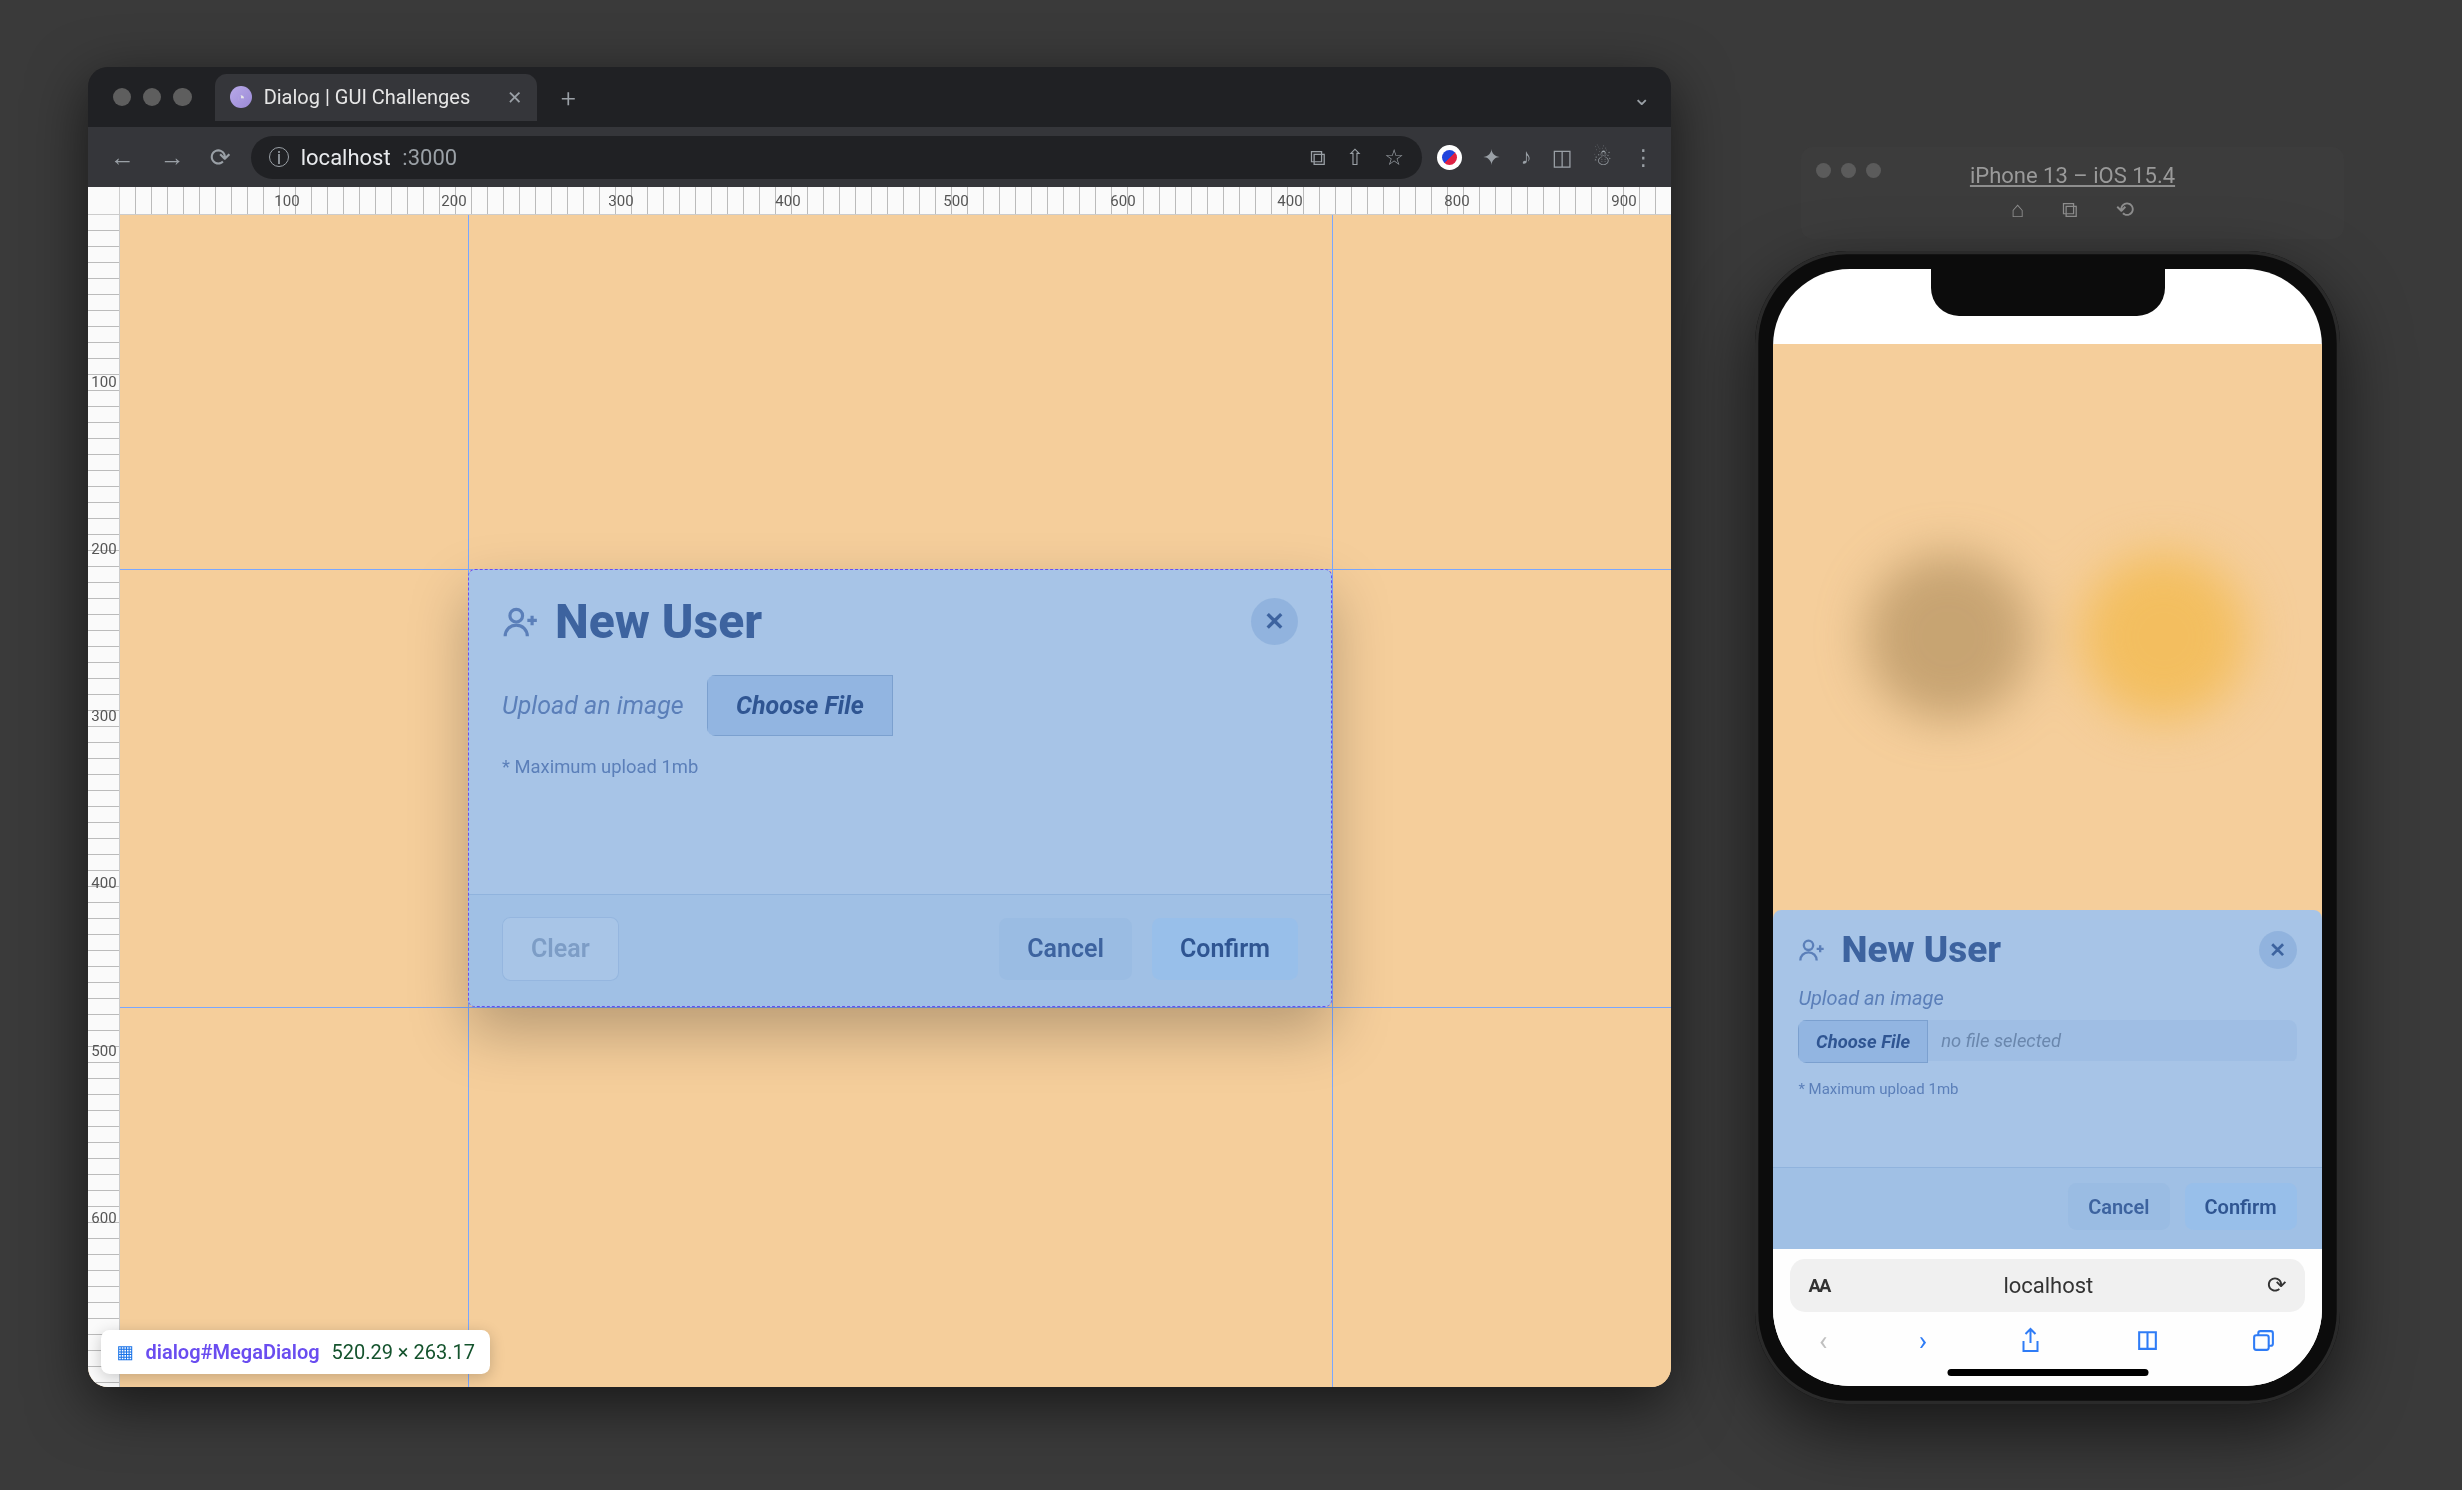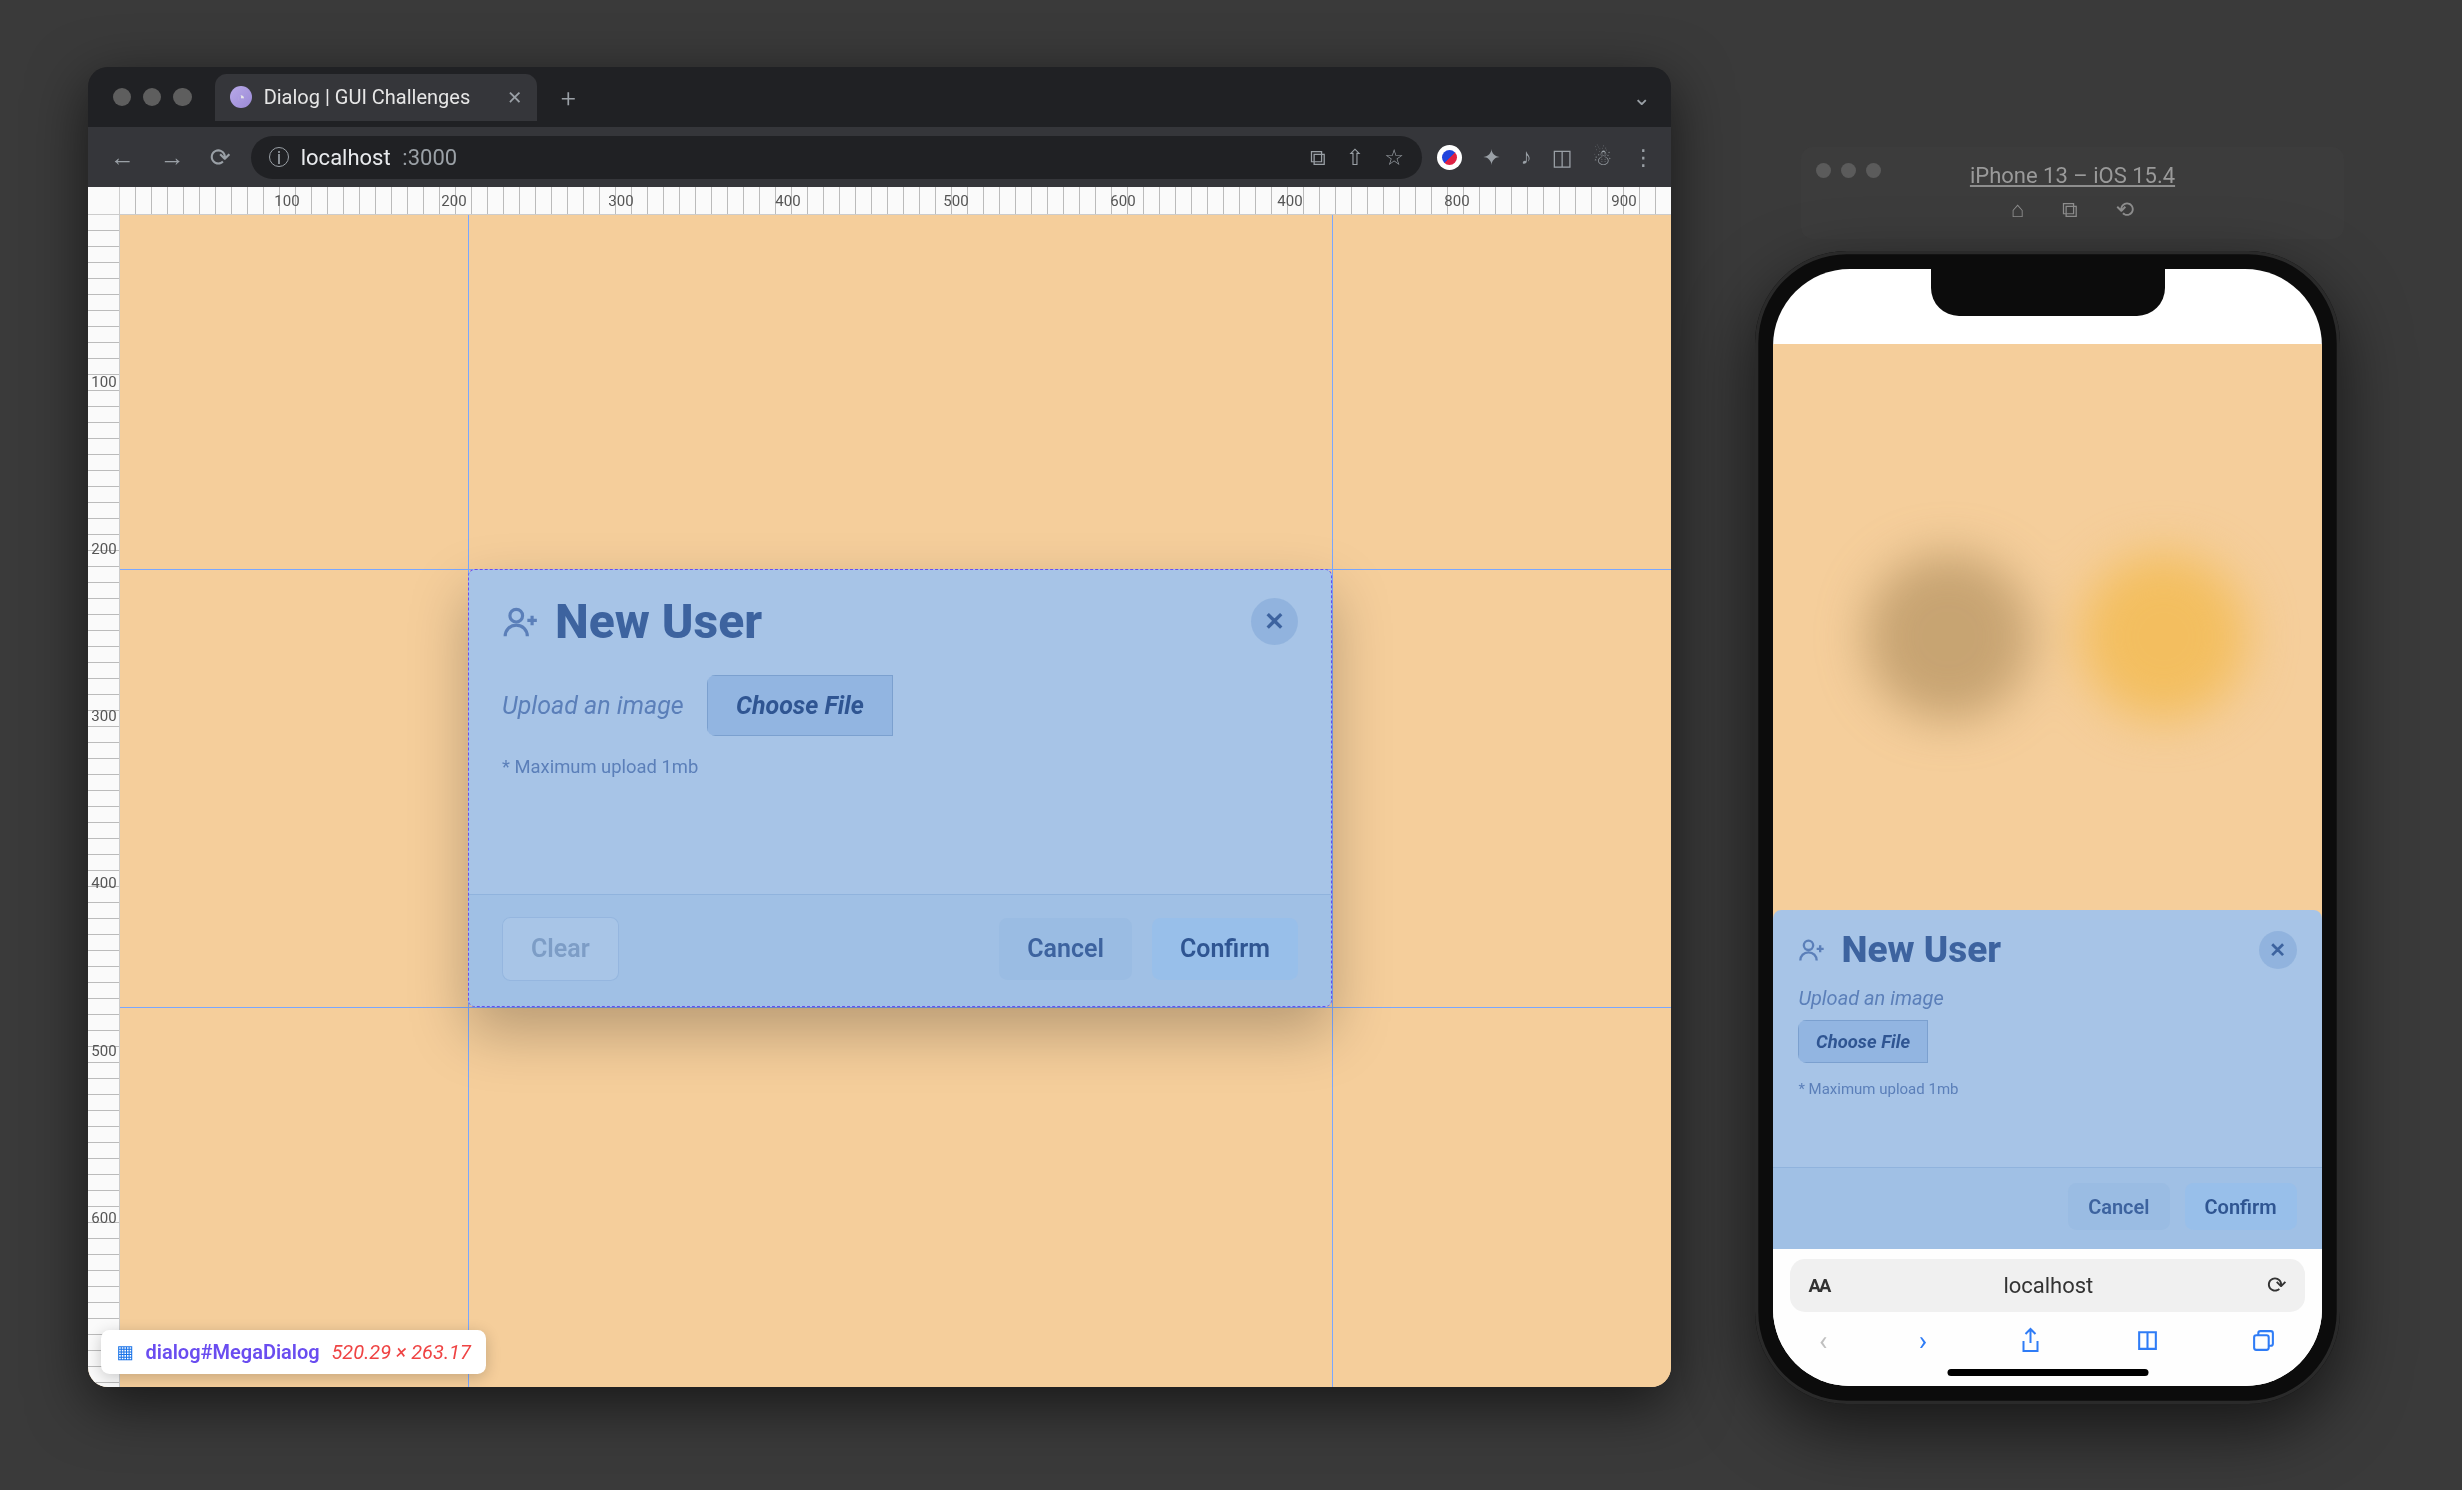--- a/index.html
+++ b/index.html
@@ -149,21 +149,21 @@
 
 
 .inspect-tip {
   position:absolute; left:13.4px; bottom:13.4px;
   background:#fff; border-radius:8.4px; padding:10px 15px;
   display:flex; align-items:center; gap:11.7px; font-size:20px;
   box-shadow:0 3.3px 15px rgba(0,0,0,.2);
 }
 .inspect-tip .grid-ic{color:#1a73e8;font-size:18.4px;}
 .inspect-tip .sel{color:#6a4df0;font-weight:600;}
-.inspect-tip .dims{color:#ef4444;font-style:italic;}
+.inspect-tip .dims{color:#14532d;}
 
 
 .sim-window {
   position:absolute; left:1801px; top:147px; width:543px;
 }
 .sim-titlebar {
   background:#3c3c3c; height:92px; border-radius:11.7px;
   display:flex; flex-direction:column; align-items:center; justify-content:center;
   color:#8e8e8e; gap:8.4px;
 }
@@ -385,20 +385,21 @@
             </svg>
           </span>
           <span class="dlg-title">New User</span>
           <span class="dlg-close">✕</span>
         </div>
         <div class="dlg-body">
           <div class="upload-row">
             <span class="upload-label">Upload an image</span>
             <div class="file-widget">
               <span class="file-btn">Choose File</span>
+              <span class="file-txt">no file selected</span>
             </div>
           </div>
           <div class="hint">* Maximum upload 1mb</div>
         </div>
         <div class="dlg-footer">
           <span class="btn btn-cancel">Cancel</span>
           <span class="btn btn-confirm">Confirm</span>
         </div>
       </div>
     </div>

